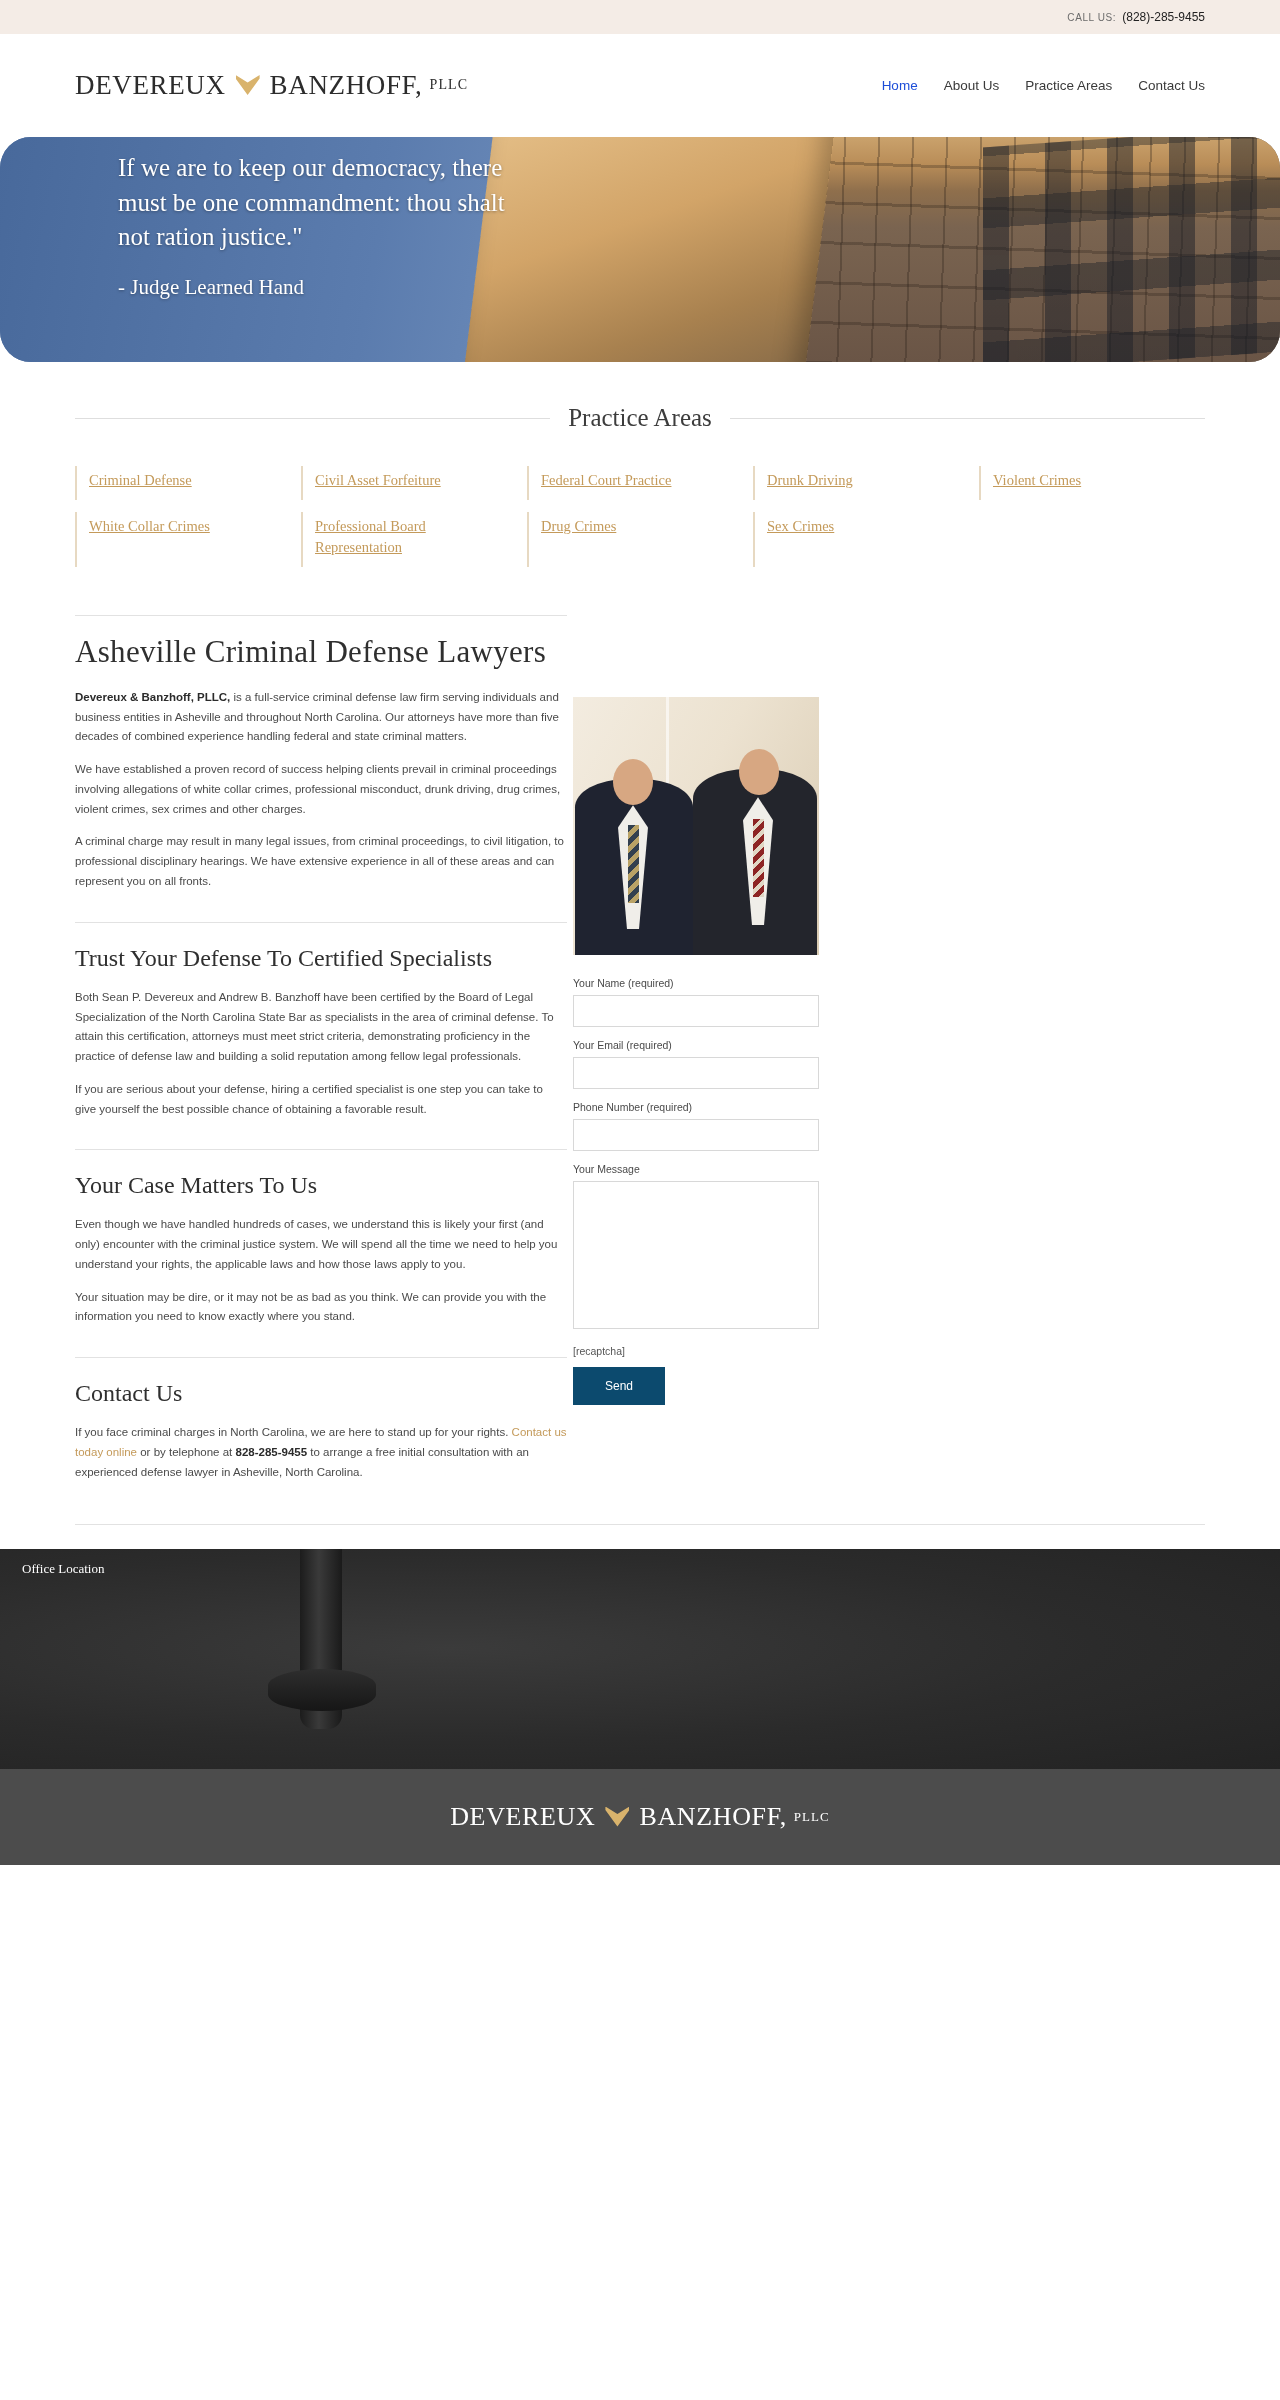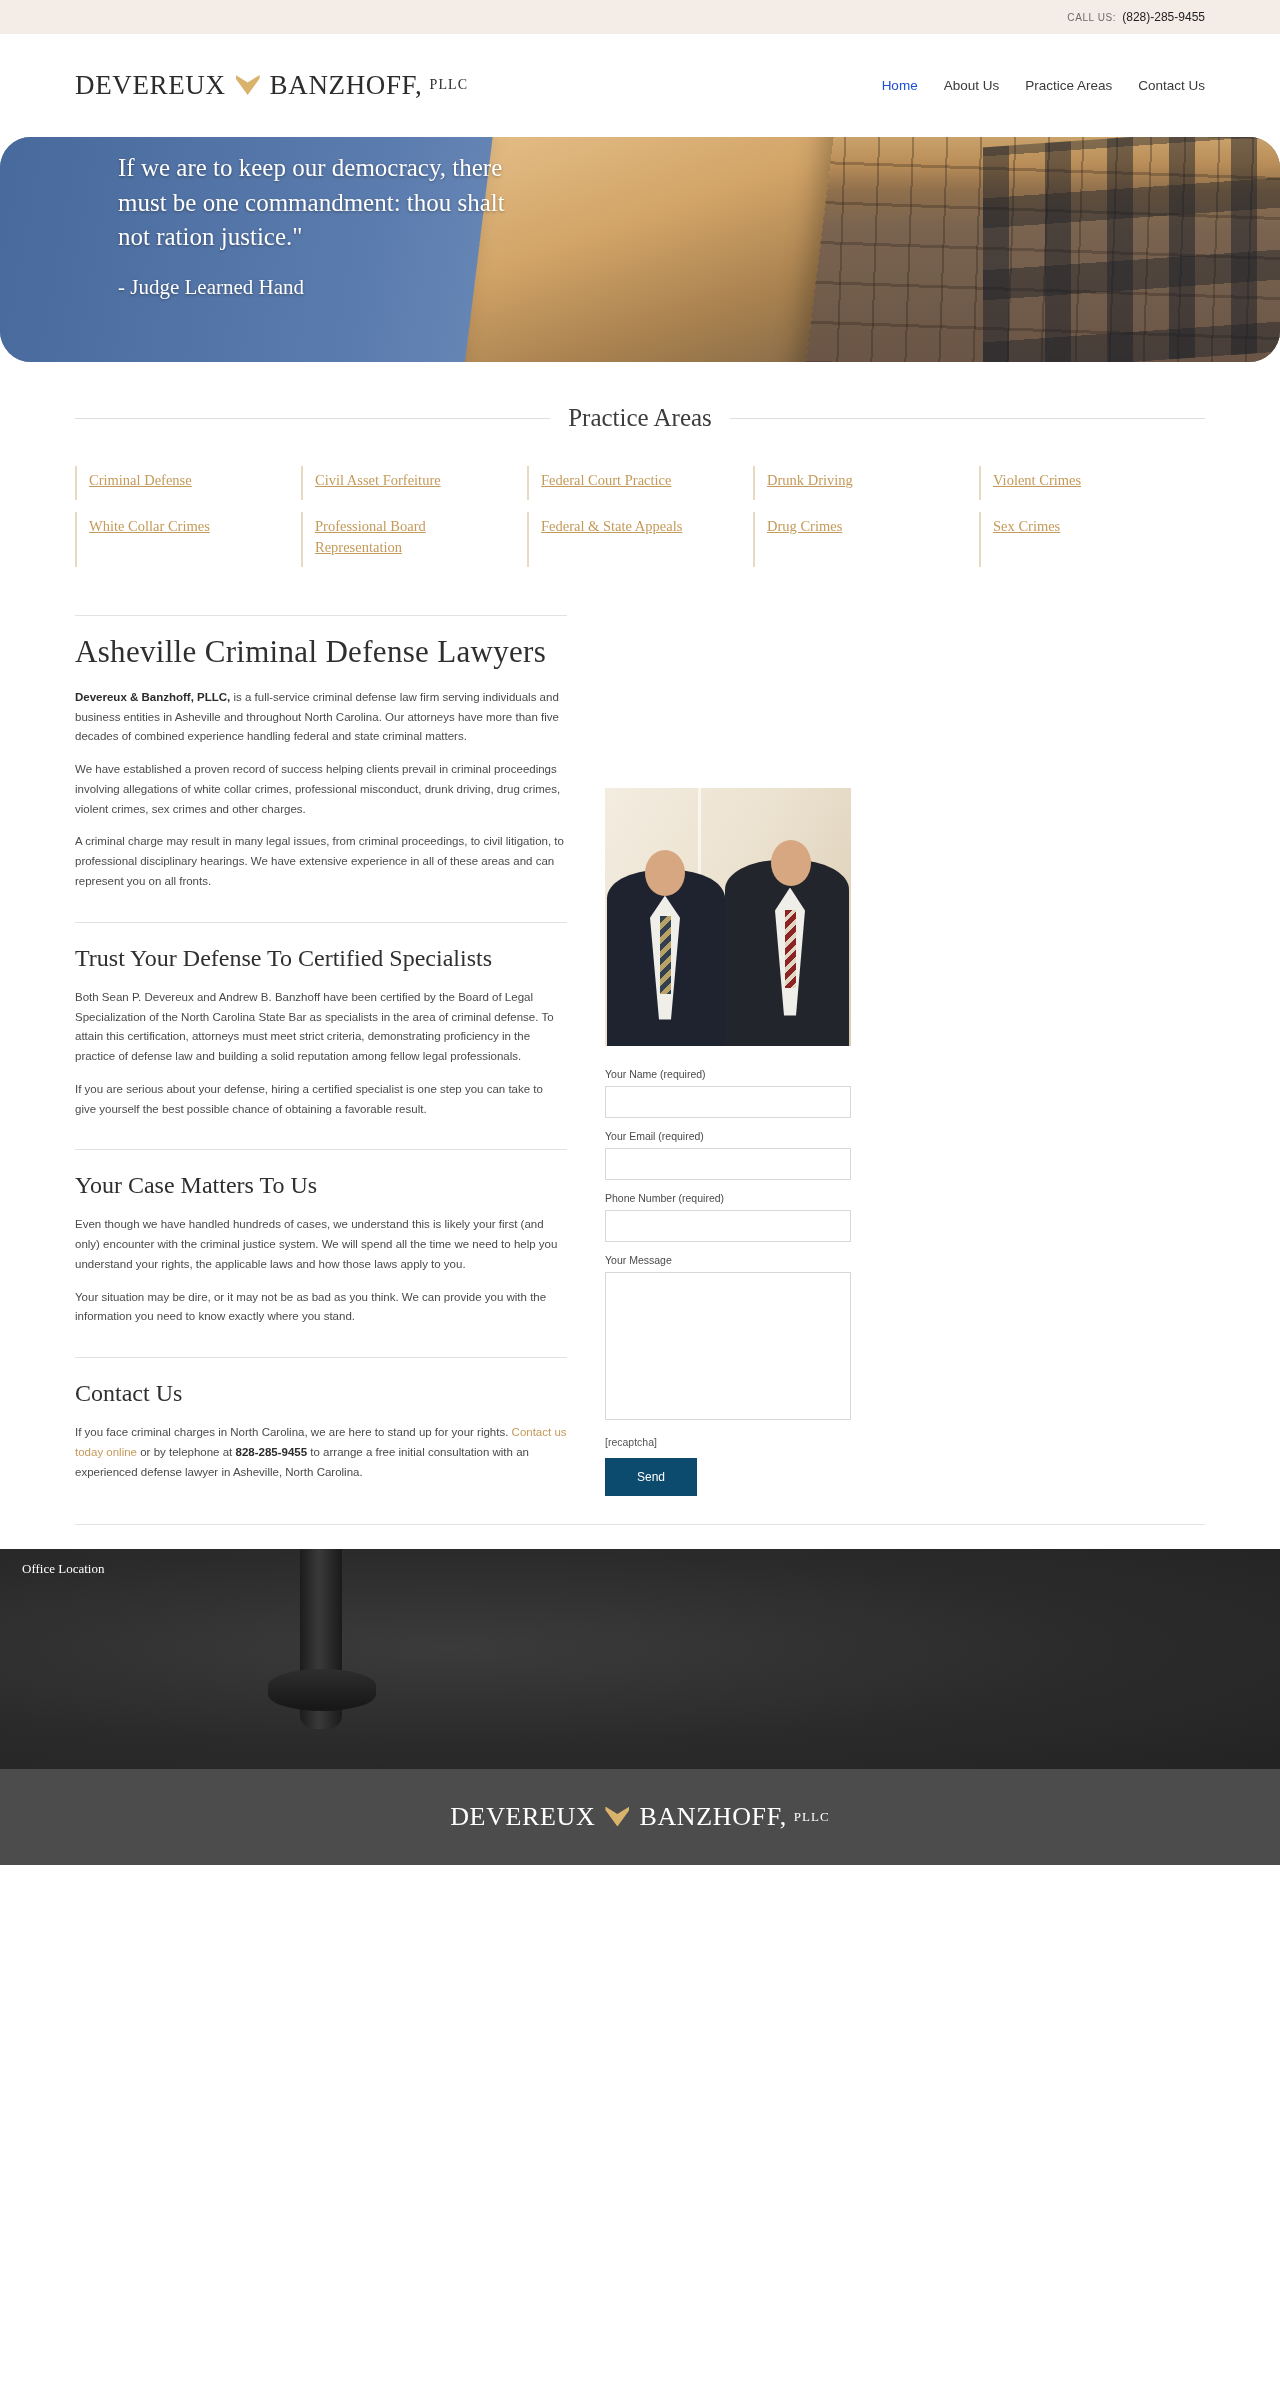--- a/index.html
+++ b/index.html
@@ -168,22 +168,22 @@
     color: #c49a5a;
     font-family: "Liberation Serif", serif;
     font-size: 14.5px;
     cursor: pointer;
   }
 
   
   .content-wrap {
     display: flex;
     padding: 0 75px;
-    gap: 38px;
-    align-items: flex-end;
+    gap: 6px;
+    align-items: center;
   }
   .col-left { width: 492px; padding-top: 10px; }
   .col-right { width: 246px; padding-top: 10px; }
 
   .hr-top { height: 1px; background: #e2e2e2; margin: 8px 0 18px 0; }
 
   .col-left h1 {
     font-family: "Liberation Serif", serif;
     font-weight: 400;
     font-size: 31px;
@@ -399,21 +399,20 @@
       <div class="rule"></div>
     </div>
     <div class="pa-grid">
       <a class="pa-item" href="#">Criminal Defense</a>
       <a class="pa-item" href="#">Civil Asset Forfeiture</a>
       <a class="pa-item" href="#">Federal Court Practice</a>
       <a class="pa-item" href="#">Drunk Driving</a>
       <a class="pa-item" href="#">Violent Crimes</a>
       <a class="pa-item" href="#">White Collar Crimes</a>
       <a class="pa-item" href="#">Professional Board Representation</a>
-      <a class="pa-item" href="#">Federal &amp; State Appeals</a>
       <a class="pa-item" href="#">Drug Crimes</a>
       <a class="pa-item" href="#">Sex Crimes</a>
     </div>
   </div>
 
   <div class="content-wrap">
 
     <div class="col-left">
       <div class="hr-top"></div>
 

